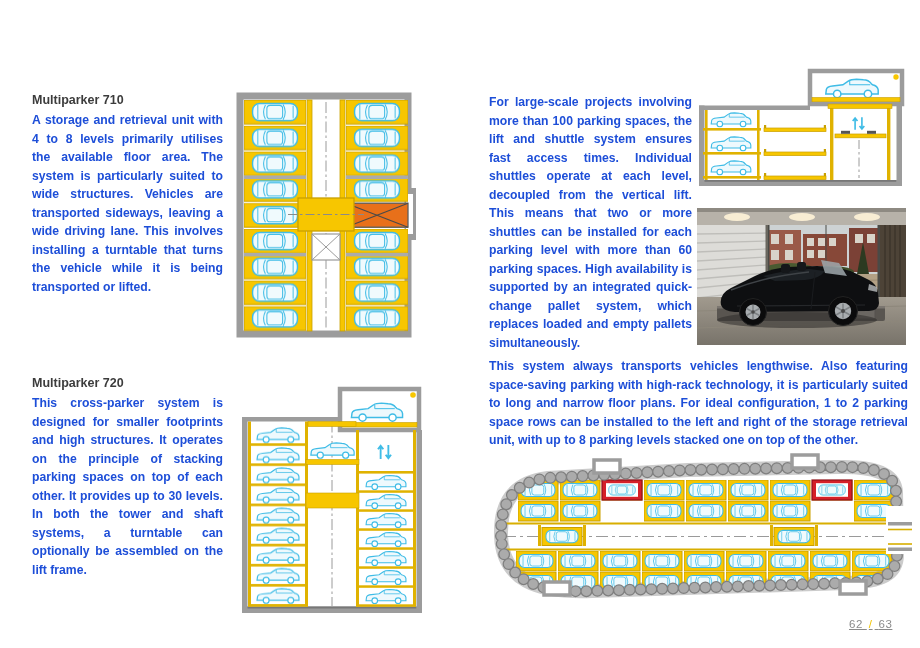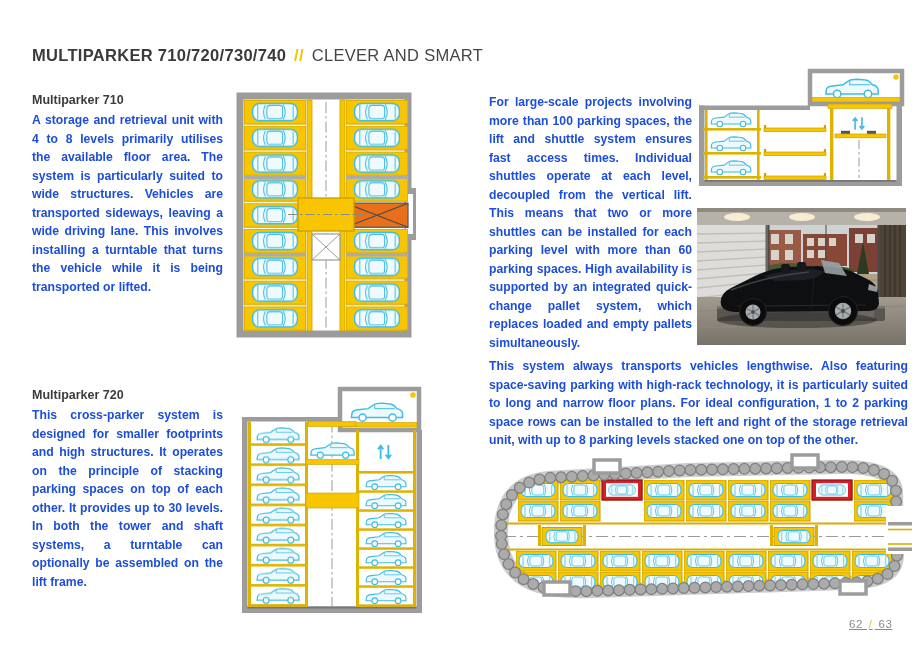--- a/index.html
+++ b/index.html
@@ -36,32 +36,27 @@
     </symbol>
     <symbol id="liftArrows" viewBox="0 0 22 26">
       <path d="M6 22 L6 6 M2.5 9.5 L6 5 L9.5 9.5" stroke="#3FBCE6" stroke-width="2.4" fill="none"></path>
       <path d="M16 4 L16 20 M12.5 16.5 L16 21 L19.5 16.5" stroke="#3FBCE6" stroke-width="2.4" fill="none"></path>
     </symbol>
   </defs>
 </svg>
 
 <div class="page">
 
-  <h1 class="abs title" style="left:32px;top:46px;">
-    <span>MULTIPARKER 710/720/730/740</span>
-    <span class="t-sep">//</span>
-    <span class="t-sub">CLEVER AND SMART</span>
-  </h1>
 
   <section class="abs" style="left:32px;top:93px;width:191px;">
     <h2 class="sec-h">Multiparker 710</h2>
     <p class="sec-b">A storage and retrieval unit with 4 to 8 levels primarily utilises the available floor area. The system is particularly suited to wide structures. Vehicles are transported sideways, leaving a wide driving lane. This involves installing a turntable that turns the vehicle while it is being transported or lifted.</p>
   </section>
 
-  <section class="abs" style="left:32px;top:388px;width:191px;">
+  <section class="abs" style="left:32px;top:376px;width:191px;">
     <h2 class="sec-h">Multiparker 720</h2>
     <p class="sec-b">This cross-parker system is designed for smaller footprints and high structures. It operates on the principle of stacking parking spaces on top of each other. It provides up to 30 levels. In both the tower and shaft systems, a turntable can optionally be assembled on the lift frame.</p>
   </section>
 
   <section class="abs" style="left:489px;top:93px;width:203px;">
     <p class="sec-b">For large-scale projects involving more than 100 parking spaces, the lift and shuttle system ensures fast access times. Individual shuttles operate at each level, decoupled from the vertical lift. This means that two or more shuttles can be installed for each parking level with more than 60 parking spaces. High availability is supported by an integrated quick-change pallet system, which replaces loaded and empty pallets simultaneously.</p>
   </section>
 
   <section class="abs" style="left:489px;top:357px;width:419px;">
     <p class="sec-b">This system always transports vehicles lengthwise. Also featuring space-saving parking with high-rack technology, it is particularly suited to long and narrow floor plans. For ideal configuration, 1 to 2 parking space rows can be installed to the left and right of the storage retrieval unit, with up to 8 parking levels stacked one on top of the other.</p>

